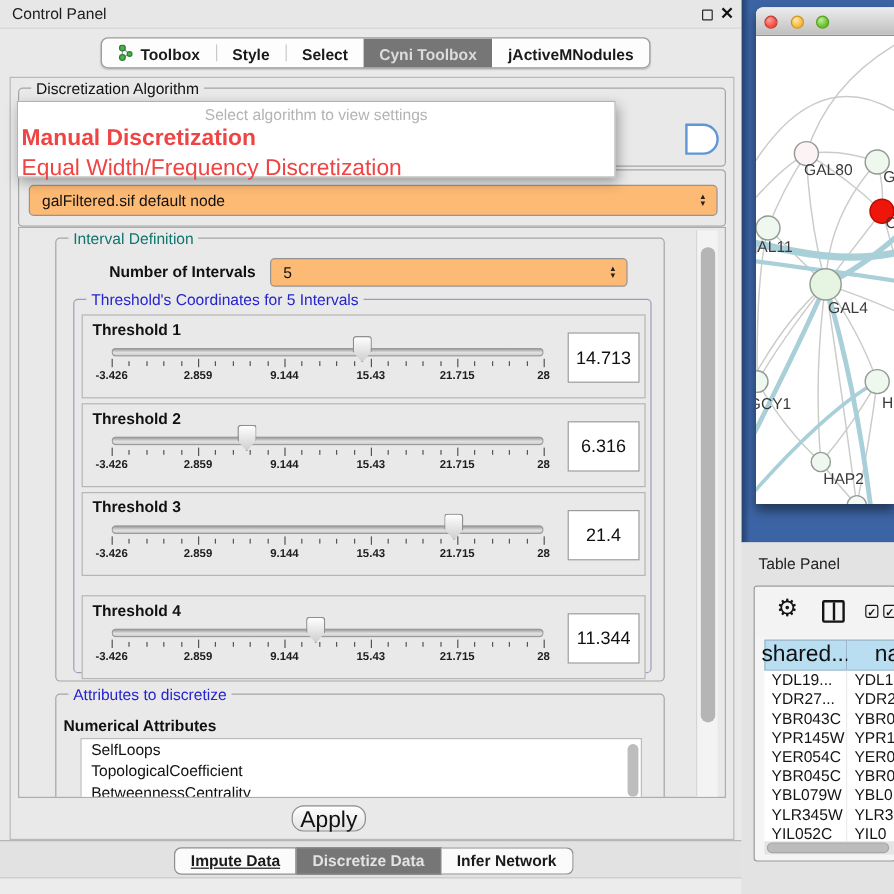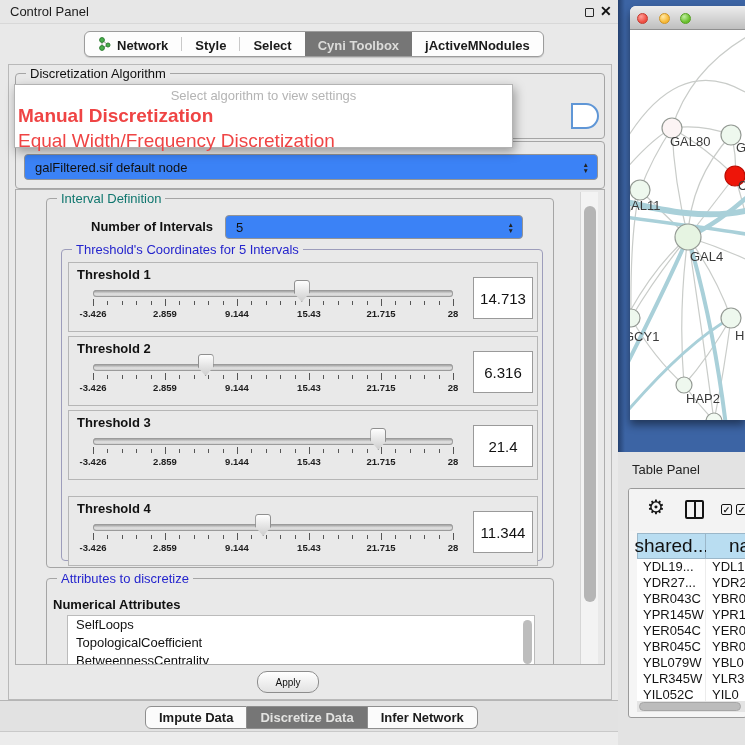--- a/index.html
+++ b/index.html
@@ -21,21 +21,21 @@
   
   .main{left:8px;top:64px;width:604px;height:636px;border:1px solid #b9b9b9;background:#e9e9e9;}
   .group{border:1px solid #a5a5a5;border-radius:4px;}
   .gtitle{position:absolute;top:-8px;left:10px;background:#e9e9e9;padding:0 4px;font-size:13px;color:#111;white-space:nowrap;}
   .gtitle.green{color:#0f766e;}
   .gtitle.blue{color:#2525cd;}
   .algo-group{left:6px;top:8px;width:590px;height:66px;}
   .combo-frag{left:562px;top:38px;width:28px;height:26px;background:#fff;border:2px solid #5f96d6;
     border-radius:0 13px 13px 0;}
   .td-group{left:6px;top:76px;width:590px;height:48px;}
-  .combo{background:#3b82f6;border:1px solid #949494;border-radius:4px;text-decoration:underline;}
+  .combo{background:#fdba74;border:1px solid #949494;border-radius:4px;text-decoration:underline;}
   .combo .cval{position:absolute;left:10px;top:50%;transform:translateY(-50%);font-size:13px;color:#111;white-space:nowrap;}
   .spin{position:absolute;right:8px;top:50%;transform:translateY(-50%);display:flex;flex-direction:column;
     font-size:6.5px;color:#222;line-height:5.5px;}
   .td-combo{left:8px;top:12px;width:574px;height:26px;}
   .scrollarea{left:6px;top:124px;width:590px;height:476px;border:1px solid #adadad;overflow:hidden;background:#e9e9e9;}
   .igroup{left:30px;top:8px;width:508px;height:370px;}
   .numlabel{left:44px;top:20px;font-size:13px;font-weight:bold;color:#111;}
   .num-combo{left:178px;top:16px;width:298px;height:24px;}
   .tgroup{left:14px;top:50px;width:482px;height:312px;border-color:#9d9dbb;}
   .throw{position:absolute;left:6px;width:470px;height:70px;border:1px solid #b6b6b6;background:#e9e9e9;box-sizing:border-box;}
@@ -51,29 +51,29 @@
   .tlabel{position:absolute;transform:translateX(-50%);font-size:9.5px;font-weight:bold;color:#1d1d1d;white-space:nowrap;}
   .vbox{position:absolute;left:404px;top:14px;width:58px;height:40px;background:#fff;border:1px solid #9a9a9a;
     display:flex;align-items:center;justify-content:center;font-size:15px;color:#111;}
   .agroup{left:30px;top:388px;width:508px;height:150px;}
   .asub{left:6px;top:18px;font-size:13px;font-weight:bold;color:#111;}
   .alist{left:20px;top:36px;width:468px;height:120px;background:#fff;border:1px solid #bbb;}
   .alist-item{font-size:13px;color:#111;line-height:18px;padding-left:8px;}
   .alist-thumb{position:absolute;right:2px;top:4px;width:9px;height:44px;background:#bdbdbd;border-radius:5px;}
   .vscroll{left:564px;top:2px;width:18px;height:472px;background:#f3f3f3;border-left:1px solid #d6d6d6;}
   .vthumb{position:absolute;left:3px;top:14px;width:12px;height:396px;background:#b5b5b5;border-radius:6px;}
-  .apply{left:248px;top:606px;width:62px;height:22px;background:linear-gradient(#ffffff,#e2e2e2);
-    border:1px solid #8d8d8d;border-radius:10px;font-size:10px;color:#111;font-family:"Liberation Sans",sans-serif;}
+  .apply{left:234px;top:606px;width:62px;height:22px;background:linear-gradient(#ffffff,#e2e2e2);
+    border:1px solid #8d8d8d;border-radius:10px;font-size:19px;color:#111;font-family:"Liberation Sans",sans-serif;}
   
   .bstrip{left:0;top:700px;width:618px;height:45px;background:#e2e2e2;border-top:1px solid #b5b5b5;}
   .strip2{position:absolute;left:0;top:30px;width:618px;height:15px;background:#ececec;border-top:1px solid #c9c9c9;}
   .btabs{position:absolute;left:145px;top:5px;display:flex;}
   .btab{padding:0 13px;line-height:21px;height:21px;font-size:13px;font-weight:bold;color:#1a1a1a;
     background:#fbfbfb;border:1px solid #8e8e8e;border-left:none;}
-  .btab:first-child{border-left:1px solid #8e8e8e;border-radius:6px 0 0 6px;}
+  .btab:first-child{border-left:1px solid #8e8e8e;border-radius:6px 0 0 6px;text-decoration:underline;}
   .btab:last-child{border-radius:0 6px 6px 0;}
   .btab.sel{background:#767676;color:#e3e3e1;}
   
   .popup{left:14px;top:84px;width:499px;height:64px;background:#fff;border:1px solid #b3b3b3;
     box-shadow:2px 4px 10px rgba(0,0,0,.35);z-index:60;}
   .popup .prompt{text-align:center;color:#b4b4b4;font-size:13px;padding-top:3px;}
   .popup .opt{font-size:19px;color:#ef4444;padding:2px 0 1px 3px;white-space:nowrap;}
   .popup .opt.bold{font-weight:bold;}
   
   .net{left:618px;top:0;width:127px;height:452px;background:linear-gradient(90deg,#24406f 0px,#3c64a4 7px);}
@@ -120,21 +120,21 @@
   </div>
 
   <div class="abs tabbar" id="top-tabs">
       <div class="tab">
         <span class="nicon"><svg width="13" height="14">
             <path d="M4 3 L4 11 M4 3 L10 8 M4 11 L10 8" stroke="#9a9a9a" fill="none"></path>
             <circle cx="4" cy="3" r="2.4" fill="#49b04c" stroke="#2e7d32"></circle>
             <circle cx="4" cy="11" r="2.4" fill="#49b04c" stroke="#2e7d32"></circle>
             <circle cx="10" cy="8" r="2" fill="#49b04c" stroke="#2e7d32"></circle>
           </svg></span>
-        <span>Network</span>
+        <span>Toolbox</span>
       </div>
       <div class="tabsep"></div>
       <div class="tab">
         <span>Style</span>
       </div>
       <div class="tabsep"></div>
       <div class="tab">
         <span>Select</span>
       </div>
       <div class="tab sel">

